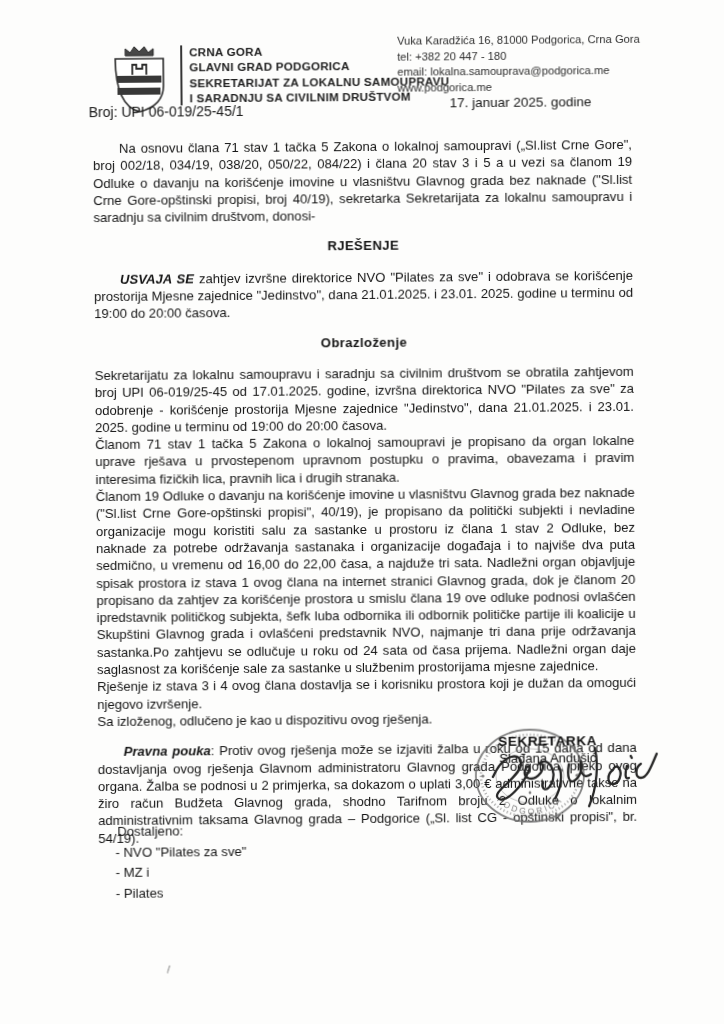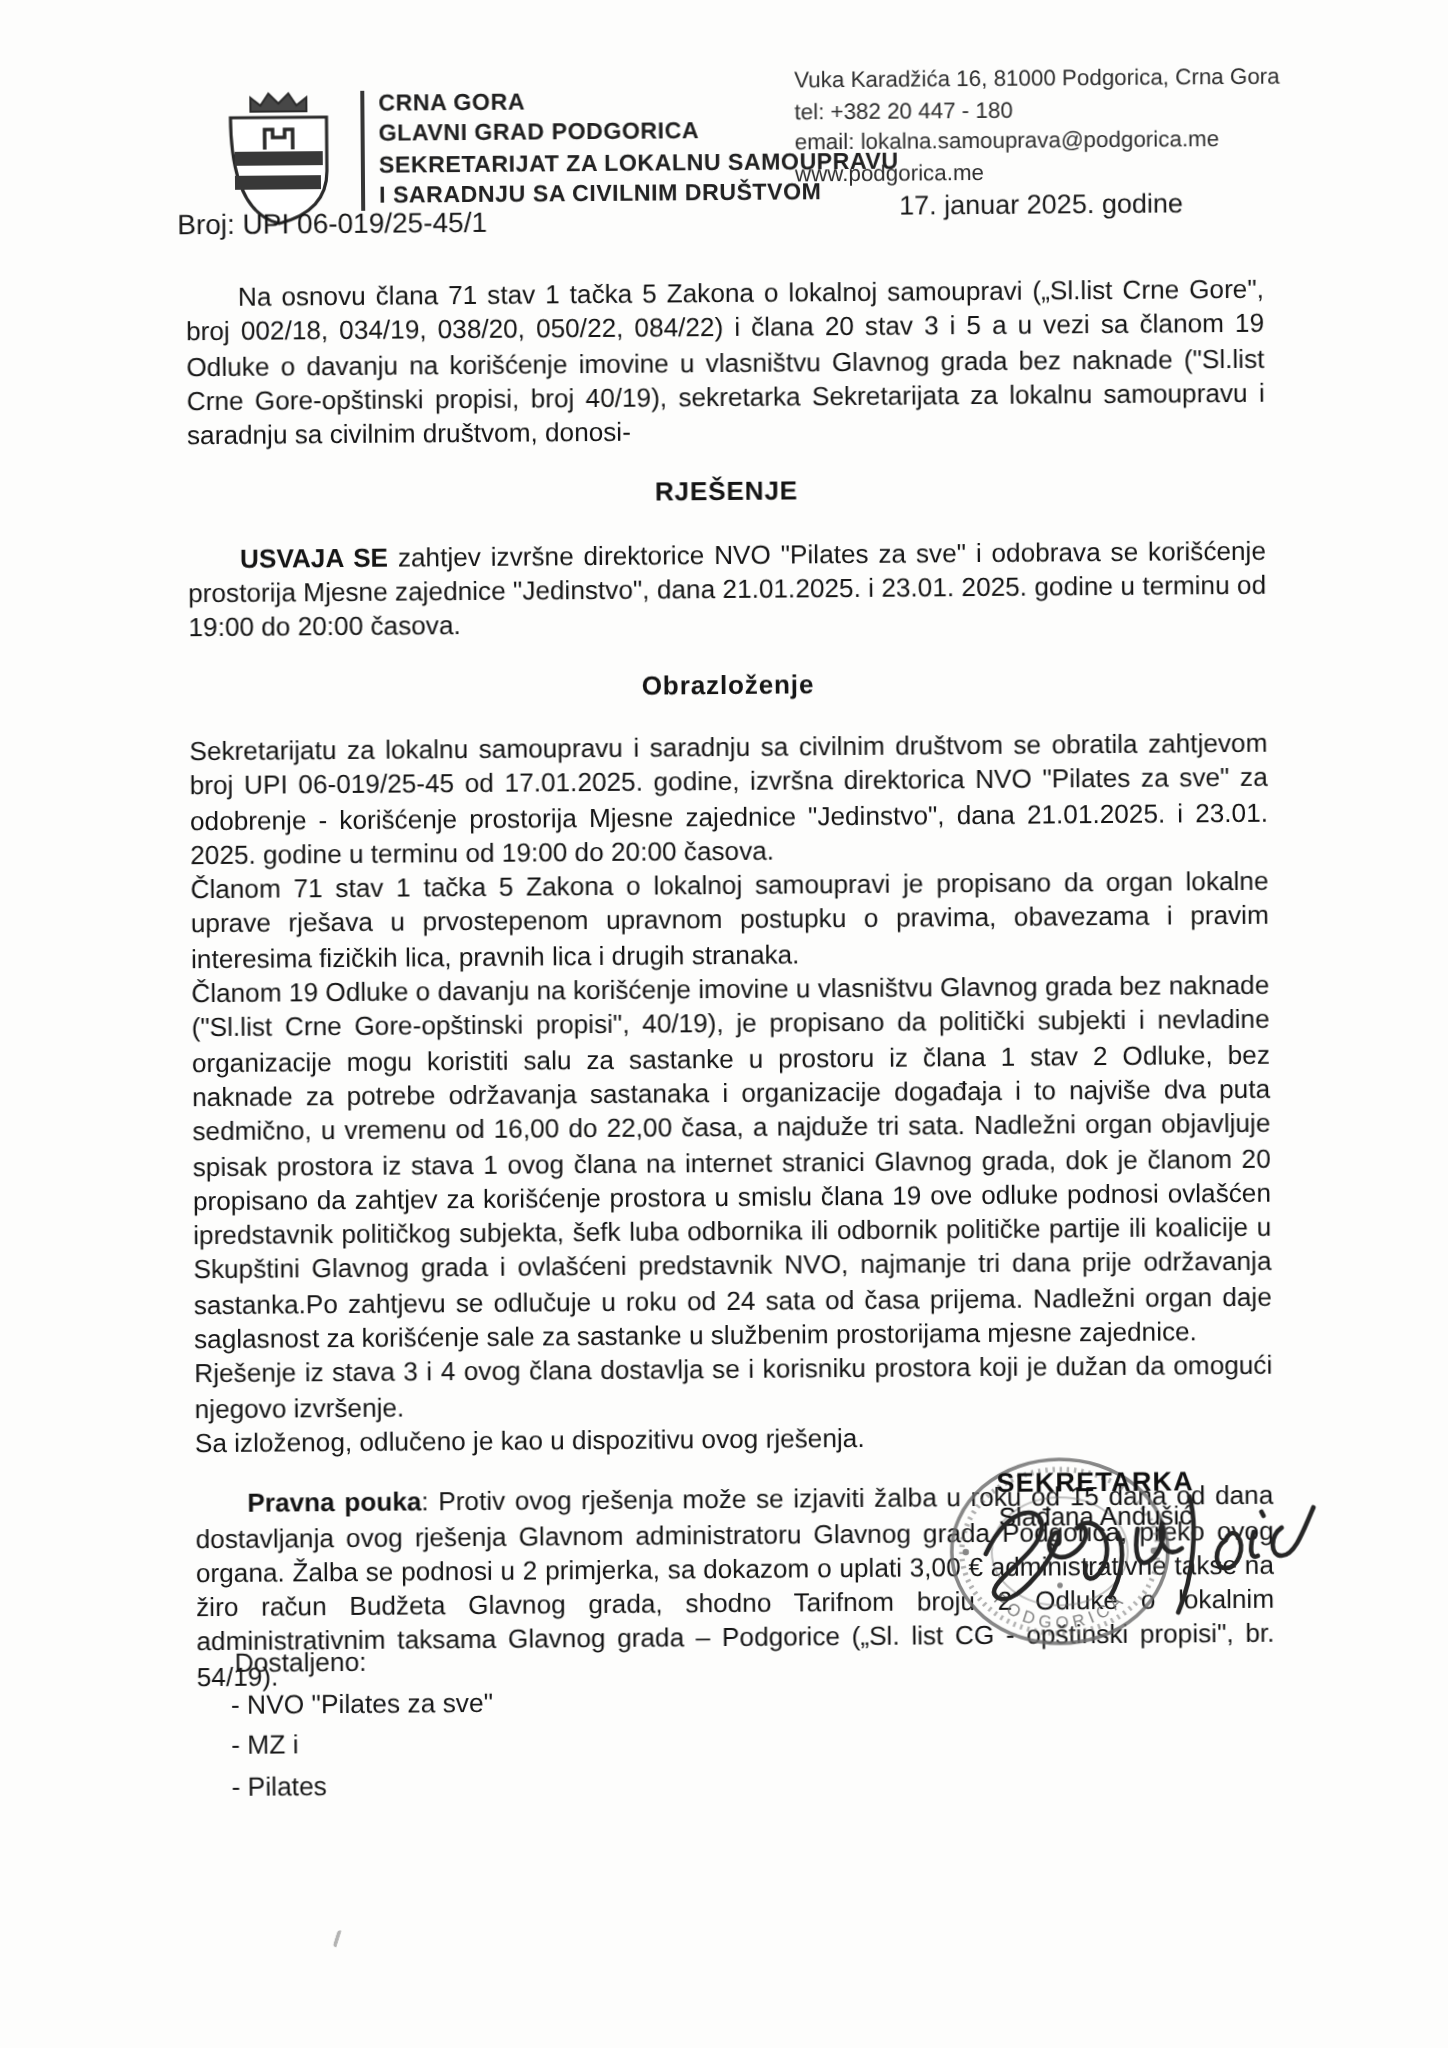--- a/index.html
+++ b/index.html
@@ -27,21 +27,21 @@
   .ref-line{position:absolute;left:91px;top:102px;font-size:14px;color:#1c1c1c;}
   
   .body-text{
     position:absolute;left:95px;top:138px;width:539px;
     font-size:13.1px;line-height:17.3px;text-align:justify;color:#1b1b1b;
   }
   .body-text p{margin:0;}
   .ind{text-indent:26px;}
   .heading{font-weight:bold;text-align:center;letter-spacing:.4px;margin:13px 0 14px 0 !important;text-indent:0;}
   .gap-top{margin-top:13px !important;}
-  b.inline{font-weight:bold;}
+  b.inline{font-weight:bold;font-style:italic;}
   
   .sig-block{position:absolute;left:470px;top:735px;width:150px;text-align:center;color:#161616;}
   .sig-role{font-size:13.5px;font-weight:bold;letter-spacing:.6px;}
   .sig-name{font-size:13px;margin-top:2px;}
   .stamp{position:absolute;left:450px;top:722px;opacity:.82;}
   .autograph{position:absolute;left:468px;top:742px;}
   
   .dist{position:absolute;left:112px;top:820px;font-size:13.2px;line-height:20.5px;color:#1e1e1e;}
   .dist .lbl{margin-left:2px;}
   .artifact{position:absolute;left:163px;top:964px;width:5px;height:9px;border-left:2px solid #777;transform:rotate(18deg);opacity:.55;border-radius:2px;}

